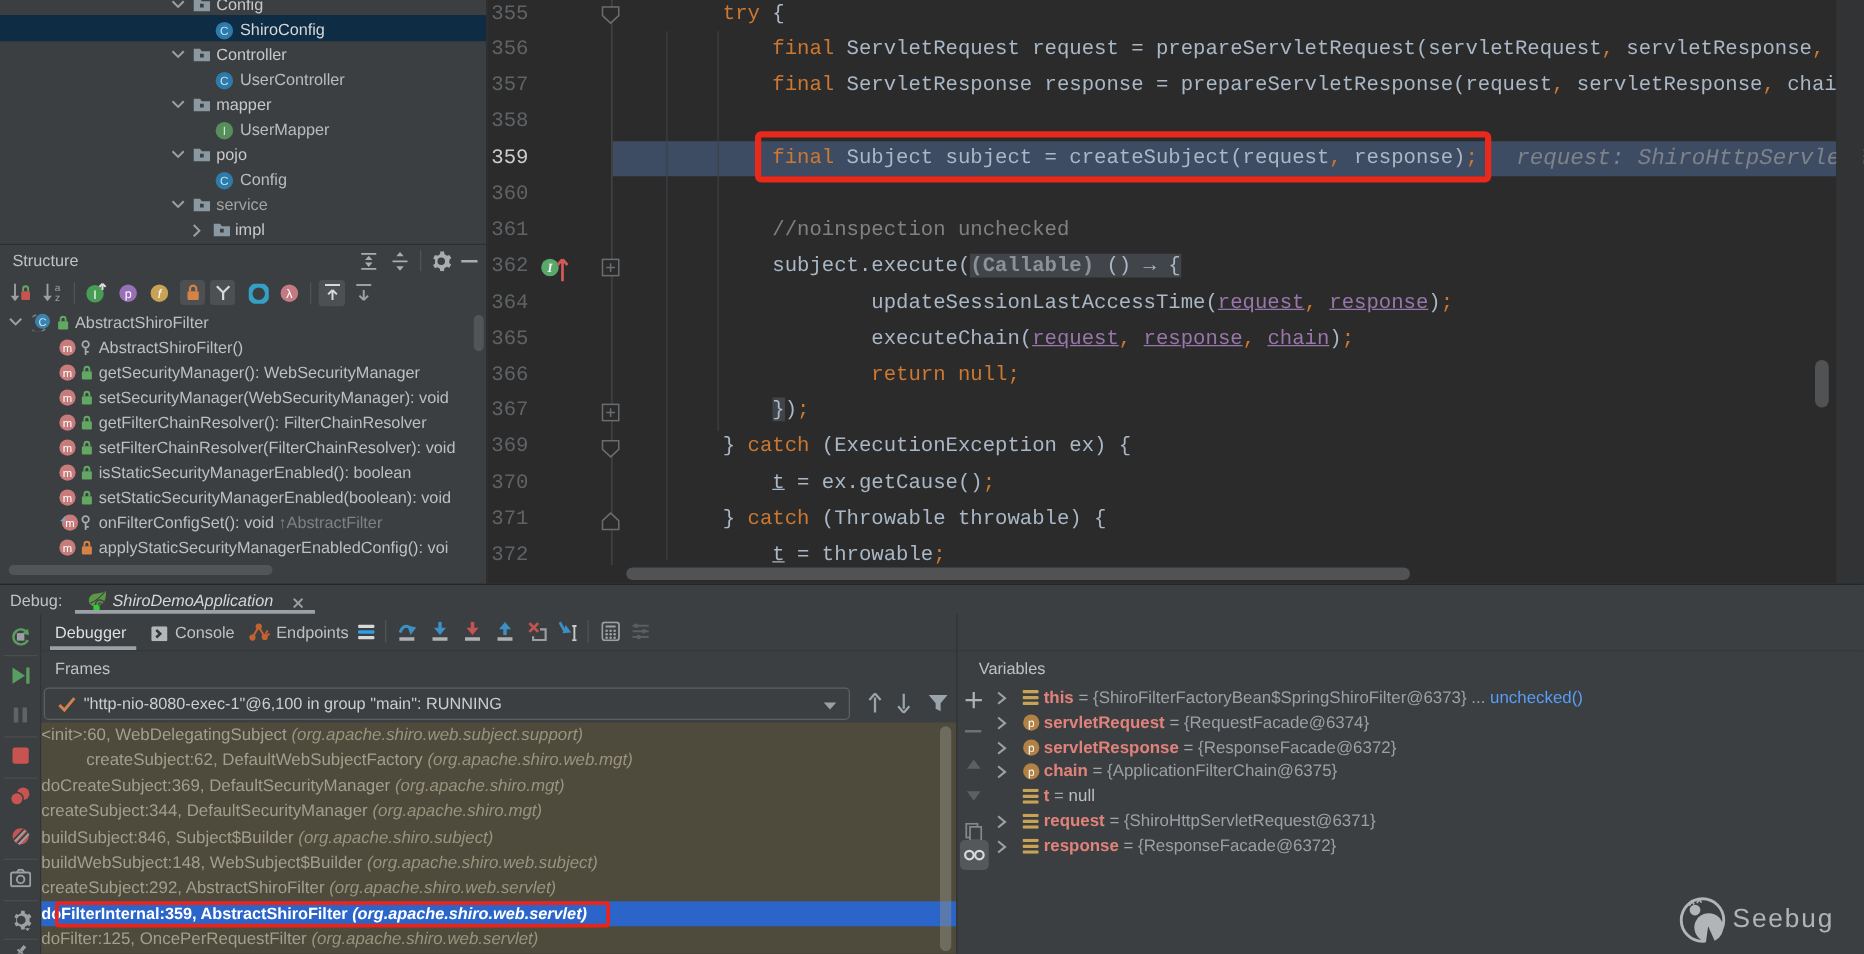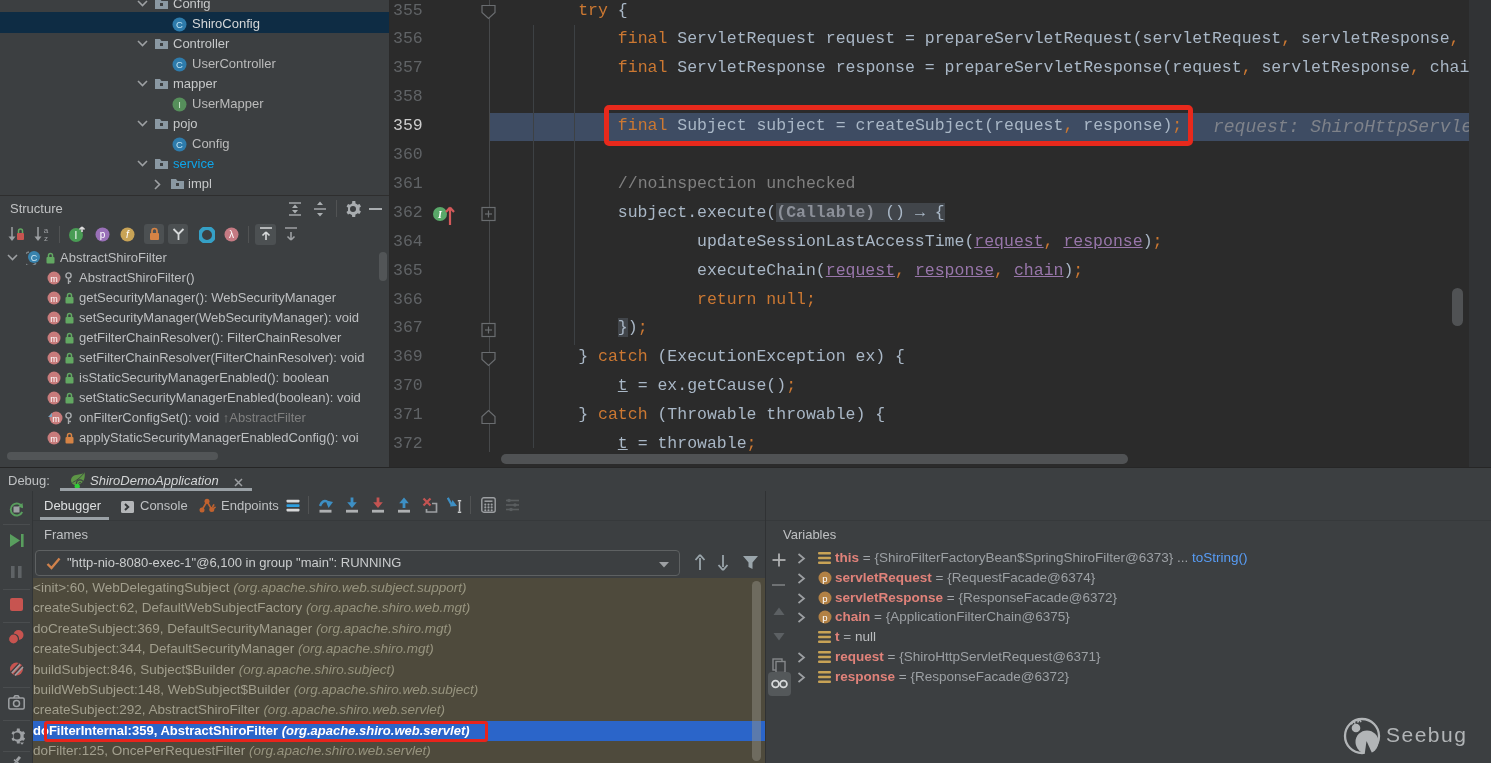--- a/index.html
+++ b/index.html
@@ -113,21 +113,21 @@
       <span class="abs" style="left:55px;">Config</span>
     </div>
     <div class="row" style="top:154px; left:137px;">
       <svg class="abs" style="left:0;top:6px" width="11" height="7" viewBox="0 0 11 7">
           <polyline points="1,1 5.5,5.5 10,1" fill="none" stroke="#9da0a3" stroke-width="1.6"></polyline>
         </svg>
       <svg class="abs" style="left:17px;top:3px" width="15" height="13" viewBox="0 0 15 13">
           <path d="M1 2 h5 l1.5 2 H14 v8 H1 z" fill="#8a98a2"></path>
           <rect x="6" y="6" width="3" height="3" fill="#3c3f41"></rect>
         </svg>
-      <span class="abs" style="left:36px;color:#0ea5e9;">service</span>
+      <span class="abs" style="left:36px;color:#a3a3a3;">service</span>
     </div>
     <div class="row" style="top:174px; left:154px;">
       <svg class="abs" style="left:0;top:5px" width="7" height="11" viewBox="0 0 7 11">
           <polyline points="1,1 5.5,5.5 1,10" fill="none" stroke="#9da0a3" stroke-width="1.6"></polyline>
         </svg>
       <svg class="abs" style="left:16px;top:3px" width="15" height="13" viewBox="0 0 15 13">
           <path d="M1 2 h5 l1.5 2 H14 v8 H1 z" fill="#8a98a2"></path>
           <rect x="6" y="6" width="3" height="3" fill="#3c3f41"></rect>
         </svg>
       <span class="abs" style="left:34px;color:#c6c8c9;">impl</span>
@@ -588,21 +588,21 @@
     <svg class="abs" style="left:716px;top:86px" width="14" height="17" viewBox="0 0 14 17">
         <line x1="7" y1="1" x2="7" y2="13" stroke="#9aa5ab" stroke-width="1.8"></line>
         <path d="M7 16.2 L2.5 11 M7 16.2 L11.5 11" stroke="#9aa5ab" stroke-width="1.8" fill="none"></path>
       </svg>
     <svg class="abs" style="left:742px;top:87px" width="17" height="15" viewBox="0 0 17 15">
         <path d="M1 1 h15 L10.5 7.5 V14 l-4-2 V7.5 z" fill="#9aa5ab"></path>
       </svg>
 
     <div id="frames" class="abs" style="left:33px;top:110px;width:732px;height:186px;background:#4e4a3c;overflow:hidden;">
       <div class="frow" style="top:0px;">&lt;init&gt;:60, WebDelegatingSubject <i>(org.apache.shiro.web.subject.support)</i></div>
-      <div class="frow" style="top:20.4px;">createSubject:62, DefaultWebSubjectFactory <i>(org.apache.shiro.web.mgt)</i></div>
+      <div class="frow" style="top:20.4px;margin-left:36px;">createSubject:62, DefaultWebSubjectFactory <i>(org.apache.shiro.web.mgt)</i></div>
       <div class="frow" style="top:40.8px;">doCreateSubject:369, DefaultSecurityManager <i>(org.apache.shiro.mgt)</i></div>
       <div class="frow" style="top:61.2px;">createSubject:344, DefaultSecurityManager <i>(org.apache.shiro.mgt)</i></div>
       <div class="frow" style="top:81.6px;">buildSubject:846, Subject$Builder <i>(org.apache.shiro.subject)</i></div>
       <div class="frow" style="top:102px;">buildWebSubject:148, WebSubject$Builder <i>(org.apache.shiro.web.subject)</i></div>
       <div class="frow" style="top:122.4px;">createSubject:292, AbstractShiroFilter <i>(org.apache.shiro.web.servlet)</i></div>
       <div class="frow" style="top:142.8px;background:#2b65c9;color:#ffffff;font-weight:bold;font-size:13px;">doFilterInternal:359, AbstractShiroFilter <i class="w">(org.apache.shiro.web.servlet)</i></div>
       <div class="frow" style="top:163.2px;">doFilter:125, OncePerRequestFilter <i>(org.apache.shiro.web.servlet)</i></div>
       <div class="abs" style="left:719px;top:3px;width:9px;height:180px;background:#97948a;border-radius:5px;opacity:.45;"></div>
     </div>
 
@@ -641,21 +641,21 @@
         <svg class="abs" style="left:31px;top:5px" width="9" height="11" viewBox="0 0 9 11">
             <polyline points="1.5,1 7,5.5 1.5,10" fill="none" stroke="#9da0a3" stroke-width="1.7"></polyline>
           </svg>
         <svg class="abs" style="left:52px;top:4px" width="13" height="12" viewBox="0 0 13 12">
             <g fill="#c8a356">
               <rect x="0" y="0" width="13" height="2.6" rx="1"></rect>
               <rect x="0" y="4.7" width="13" height="2.6" rx="1"></rect>
               <rect x="0" y="9.4" width="13" height="2.6" rx="1"></rect>
             </g>
           </svg>
-        <span class="abs" style="left:69px;"><span class="vname">this</span><span class="veq"> = </span>{ShiroFilterFactoryBean$SpringShiroFilter@6373} <span class="veq">... </span><span style="color:#589df6;">toString()</span></span>
+        <span class="abs" style="left:69px;"><span class="vname">this</span><span class="veq"> = </span>{ShiroFilterFactoryBean$SpringShiroFilter@6373} <span class="veq">... </span><span style="color:#589df6;">unchecked()</span></span>
       </div>
       <div class="vrow" style="top:20px;">
         <svg class="abs" style="left:31px;top:5px" width="9" height="11" viewBox="0 0 9 11">
             <polyline points="1.5,1 7,5.5 1.5,10" fill="none" stroke="#9da0a3" stroke-width="1.7"></polyline>
           </svg>
         <svg class="abs" style="left:52px;top:3px" width="14" height="14" viewBox="0 0 14 14">
             <circle cx="7" cy="7" r="6.5" fill="#b28145"></circle>
             <text x="7" y="10.5" font-size="9.5" fill="#fff" text-anchor="middle" font-family="Liberation Sans">p</text>
           </svg>
         <span class="abs" style="left:69px;"><span class="vname">servletRequest</span><span class="veq"> = </span>{RequestFacade@6374}</span>

